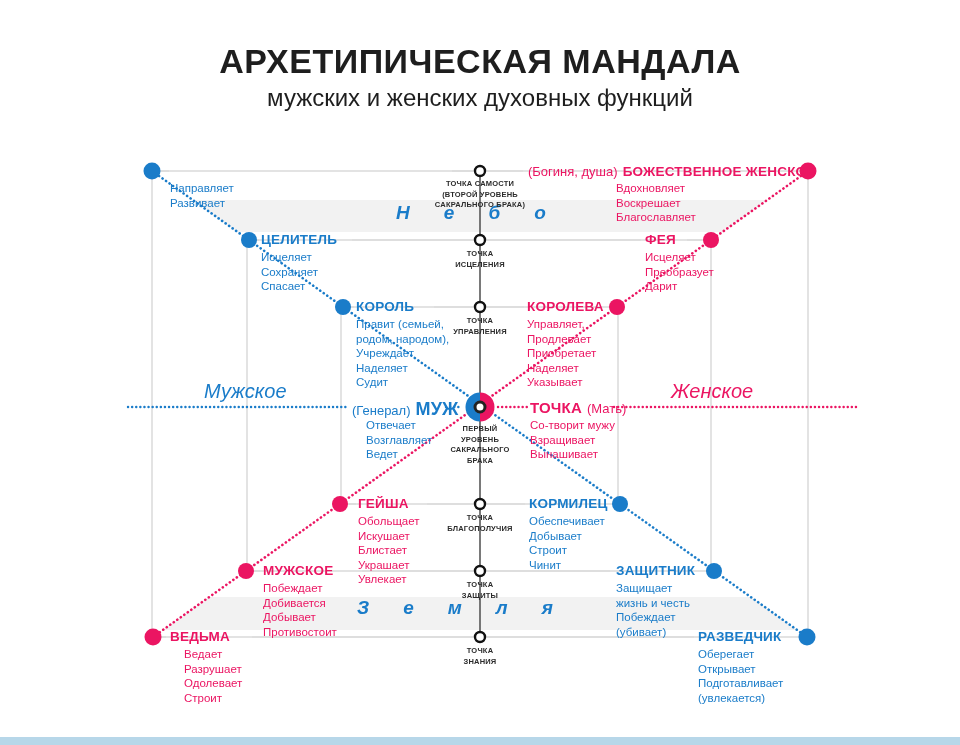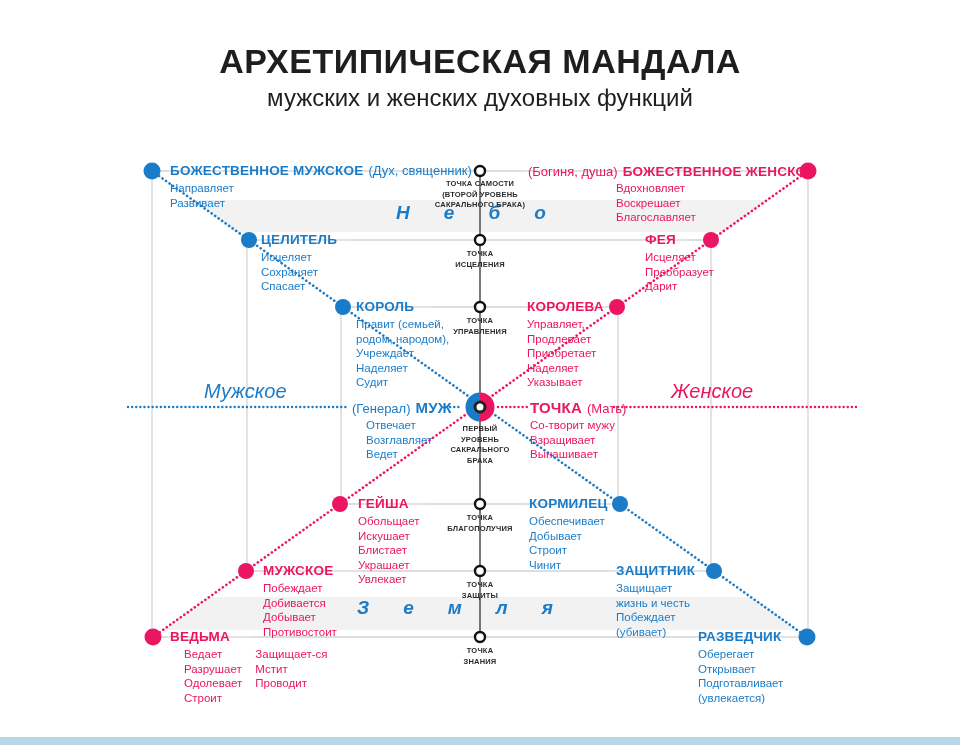--- a/index.html
+++ b/index.html
@@ -134,24 +134,20 @@
 УРОВЕНЬ
 САКРАЛЬНОГО
 БРАКА</div>
   <div class="pt" style="left:480px;top:513px">ТОЧКА
 БЛАГОПОЛУЧИЯ</div>
   <div class="pt" style="left:480px;top:580px">ТОЧКА
 ЗАЩИТЫ</div>
   <div class="pt" style="left:480px;top:646px">ТОЧКА
 ЗНАНИЯ</div>
 
-  <div class="arch m name-row" style="left:170px;top:163px">
-    <span class="nm">БОЖЕСТВЕННОЕ МУЖСКОЕ</span>
-    <span class="nt">(Дух, священник)</span>
-  </div>
   <div class="fn m" style="left:170px;top:181px">Направляет
 Развивает</div>
 
   <div class="arch f name-row" style="left:528px;top:164px">
     <span class="nt">(Богиня, душа)</span>
     <span class="nm">БОЖЕСТВЕННОЕ ЖЕНСКОЕ</span>
   </div>
   <div class="fn f" style="left:616px;top:181px">Вдохновляет
 Воскрешает
 Благославляет</div>
@@ -183,21 +179,21 @@
     <span class="nm">КОРОЛЕВА</span>
   </div>
   <div class="fn f" style="left:527px;top:317px">Управляет,
 Продлевает
 Приобретает
 Наделяет
 Указывает</div>
 
   <div class="arch m name-row" style="left:352px;top:399px">
     <span class="nt">(Генерал)</span>
-    <span class="nm" style="font-size:15px">МУЖ</span>
+    <span class="nm" style="font-size:18px">МУЖ</span>
   </div>
   <div class="fn m" style="left:366px;top:418px">Отвечает
 Возглавляет
 Ведет</div>
 
   <div class="arch f name-row" style="left:530px;top:399px">
     <span class="nm" style="font-size:15px">ТОЧКА</span>
     <span class="nt">(Мать)</span>
   </div>
   <div class="fn f" style="left:530px;top:418px">Со-творит мужу
@@ -238,23 +234,20 @@
 (убивает)</div>
 
   <div class="arch f name-row" style="left:170px;top:629px">
     <span class="nm">ВЕДЬМА</span>
   </div>
   <div class="fn f cols" style="left:170px;top:647px">
     <span>Ведает
 Разрушает
 Одолевает
 Строит</span>
-    <span>Защищает-ся
-Мстит
-Проводит</span>
   </div>
 
   <div class="arch m name-row" style="left:698px;top:629px">
     <span class="nm">РАЗВЕДЧИК</span>
   </div>
   <div class="fn m" style="left:698px;top:647px">Оберегает
 Открывает
 Подготавливает
 (увлекается)</div>
 

